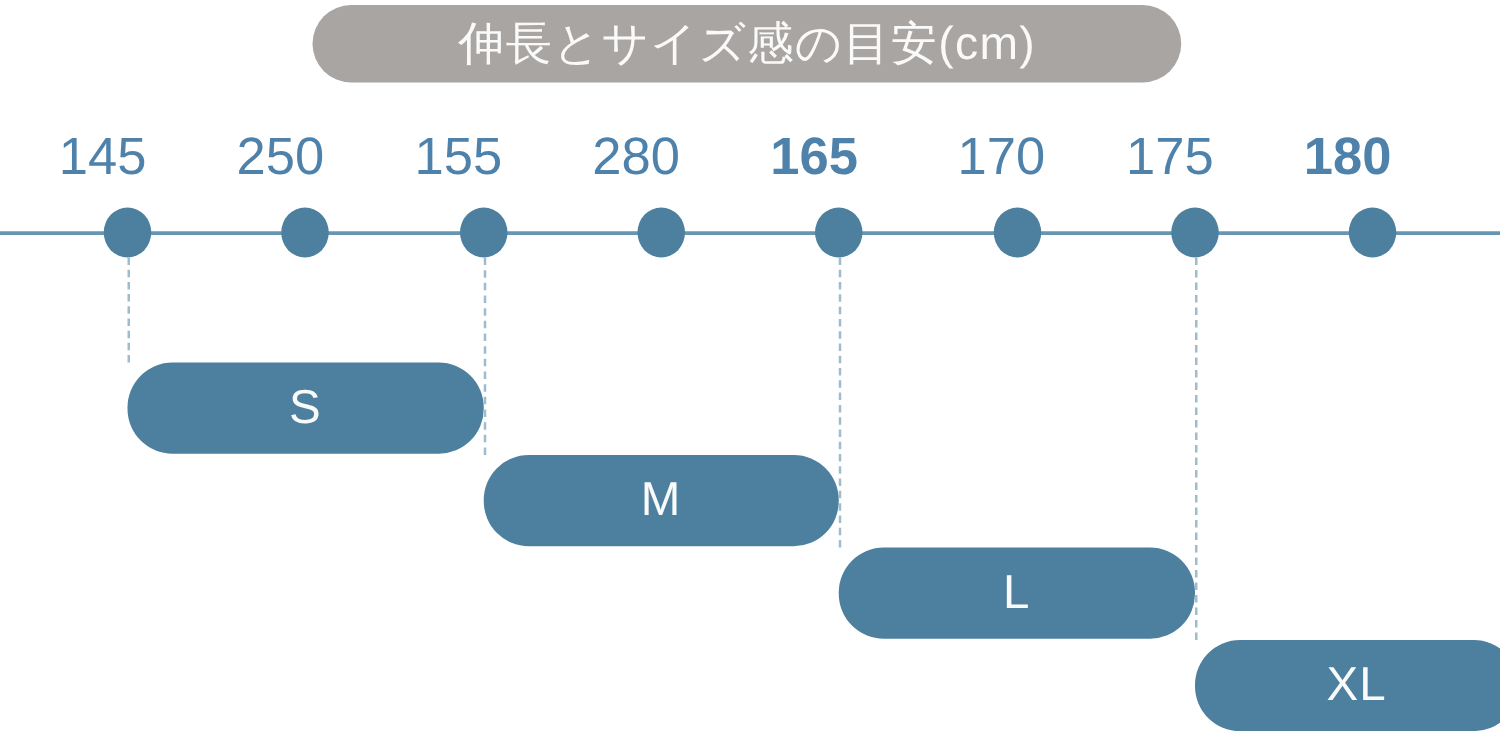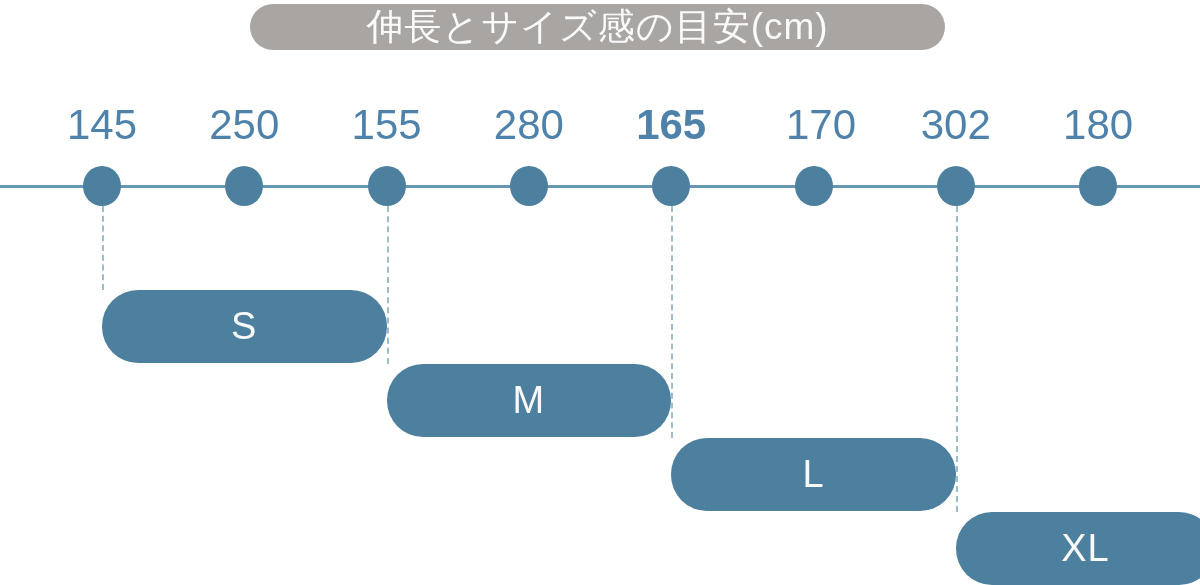--- a/index.html
+++ b/index.html
@@ -13,40 +13,39 @@
     --accent: #4c809e;
     --axis:   #6796b3;
     --dash:   #9fbccd;
     --tick:   #4f82ab;
     --pill:   #a9a5a3;
     --text:   #fafafa;
   }
   .title-pill {
     position: absolute;
     left: 250px; top: 4px;
-    width: 695px; height: 46px;
+    width: 695px; height: 62px;
     border-radius: 31px;
     background: var(--pill);
     color: var(--text);
     display: flex; align-items: center; justify-content: center;
     font-size: 37px;
     letter-spacing: 1px;
     white-space: nowrap;
   }
   .axis-line {
     position: absolute;
     left: 0; top: 185px;
     width: 1200px; height: 3px;
     background: var(--axis);
   }
   .tick-label {
     position: absolute;
     top: 101px;
     width: 110px;
-    text-align: center;
     font-size: 42px;
     color: var(--tick);
   }
   .axis-dot {
     position: absolute;
     top: 166px;
     width: 38px; height: 40px;
     border-radius: 50%;
     background: var(--accent);
   }
@@ -81,23 +80,23 @@
       <div class="tick-label" style="left: 189.3px;">250</div>
       <div class="axis-dot" style="left: 225.3px;"></div>
       <div class="tick-label" style="left: 331.6px;">155</div>
       <div class="axis-dot" style="left: 367.6px;"></div>
       <div class="tick-label" style="left: 473.9px;">280</div>
       <div class="axis-dot" style="left: 509.9px;"></div>
       <div class="tick-label" style="left: 616.2px; font-weight: bold;">165</div>
       <div class="axis-dot" style="left: 652.2px;"></div>
       <div class="tick-label" style="left: 766px;">170</div>
       <div class="axis-dot" style="left: 794.5px;"></div>
-      <div class="tick-label" style="left: 900.8px;">302</div>
+      <div class="tick-label" style="left: 900.8px;">175</div>
       <div class="axis-dot" style="left: 936.8px;"></div>
-      <div class="tick-label" style="left: 1043.1px;">180</div>
+      <div class="tick-label" style="left: 1043.1px; font-weight: bold;">180</div>
       <div class="axis-dot" style="left: 1079.1px;"></div>
     </div>
   <div id="bars">
       <div class="drop-line" style="left: 102px; height: 84px;"></div>
       <div class="size-bar" style="left: 102px; top: 290px; width: 284.6px; height: 73px;">
         <span>S</span>
       </div>
       <div class="drop-line" style="left: 386.6px; height: 158px;"></div>
       <div class="size-bar" style="left: 386.6px; top: 364px; width: 284.6px; height: 73px;">
         <span>M</span>

